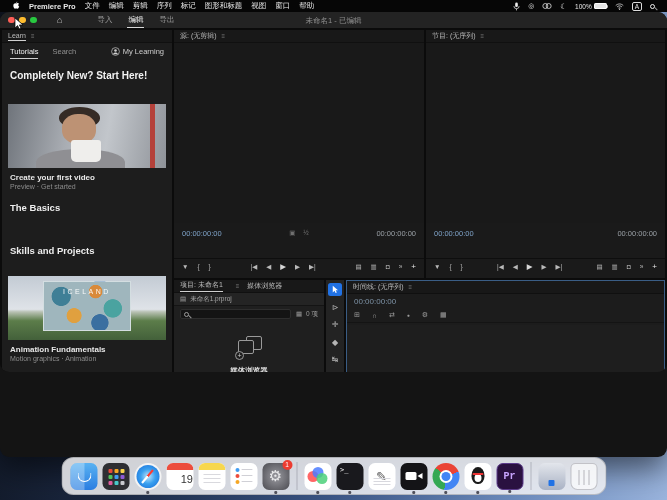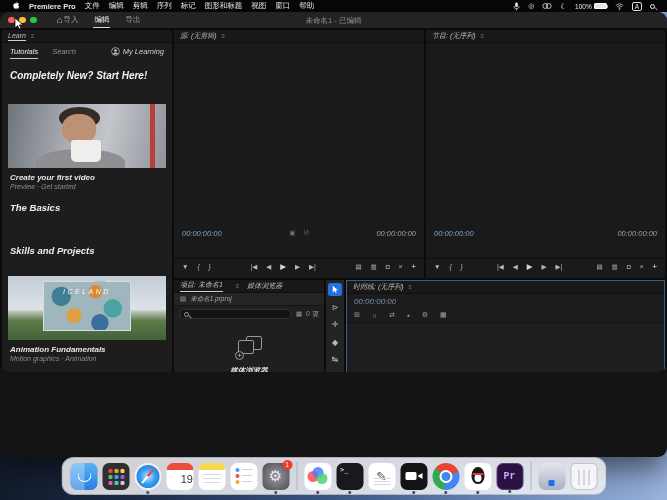--- a/index.html
+++ b/index.html
@@ -20,27 +20,27 @@
   .batt { width:13px; height:6px; border:1px solid rgba(255,255,255,.85); border-radius:1.5px; position:relative; background:rgba(255,255,255,.9); }
   .batt:after { content:""; position:absolute; right:-2.5px; top:1px; width:1.5px; height:3px; background:rgba(255,255,255,.7); border-radius:0 1px 1px 0; }
 
   
   #window { position:absolute; left:0; top:12px; width:667px; height:445px; background:#141414;
     border-radius:9px; box-shadow:0 12px 30px rgba(0,0,0,.55); z-index:10; }
 
   #titlebar { position:absolute; left:0; top:0; width:100%; height:16px; background:#232323;
     border-radius:9px 9px 0 0; display:flex; align-items:center; }
   .tl { width:6.5px; height:6.5px; border-radius:50%; margin-right:4.5px; }
-  #titlebar .tabs { display:flex; gap:14px; font-size:7.5px; color:#9e9e9e; }
+  #titlebar .tabs { display:flex; gap:14px; margin-left:34px; font-size:7.5px; color:#9e9e9e; }
   #titlebar .tab { padding:3px 1px 2px; }
   #titlebar .tab.on { color:#f0f0f0; border-bottom:1.5px solid #d8d8d8; }
   #doc-title { position:absolute; left:50%; transform:translateX(-50%); color:#8f8f8f; font-size:7.5px; top:4px; }
 
   #workspace { position:absolute; left:0; top:16px; width:667px; height:344px; background:#0b0b0b;
-    border-radius:0 0 9px 9px; overflow:hidden;font-style:italic; }
+    border-radius:0 0 9px 9px; overflow:hidden; }
 
   .panel { position:absolute; background:#1d1d1d; overflow:hidden; }
   .phead { height:13px; background:#181818; display:flex; align-items:center; padding:0 6px;
     font-size:7px; color:#bdbdbd; border-bottom:1px solid #101010; }
   .phead .men { color:#7c7c7c; margin-left:5px; font-size:6px; }
   .ptab-on { border-bottom:1px solid #d0d0d0; padding-bottom:1px; }
 
   
   #learn { left:2px; top:2px; width:170px; height:423px; }
   #learn .tabrow { display:flex; align-items:center; height:17px; padding:0 8px; font-size:7.5px; color:#8f8f8f; gap:14px; }

